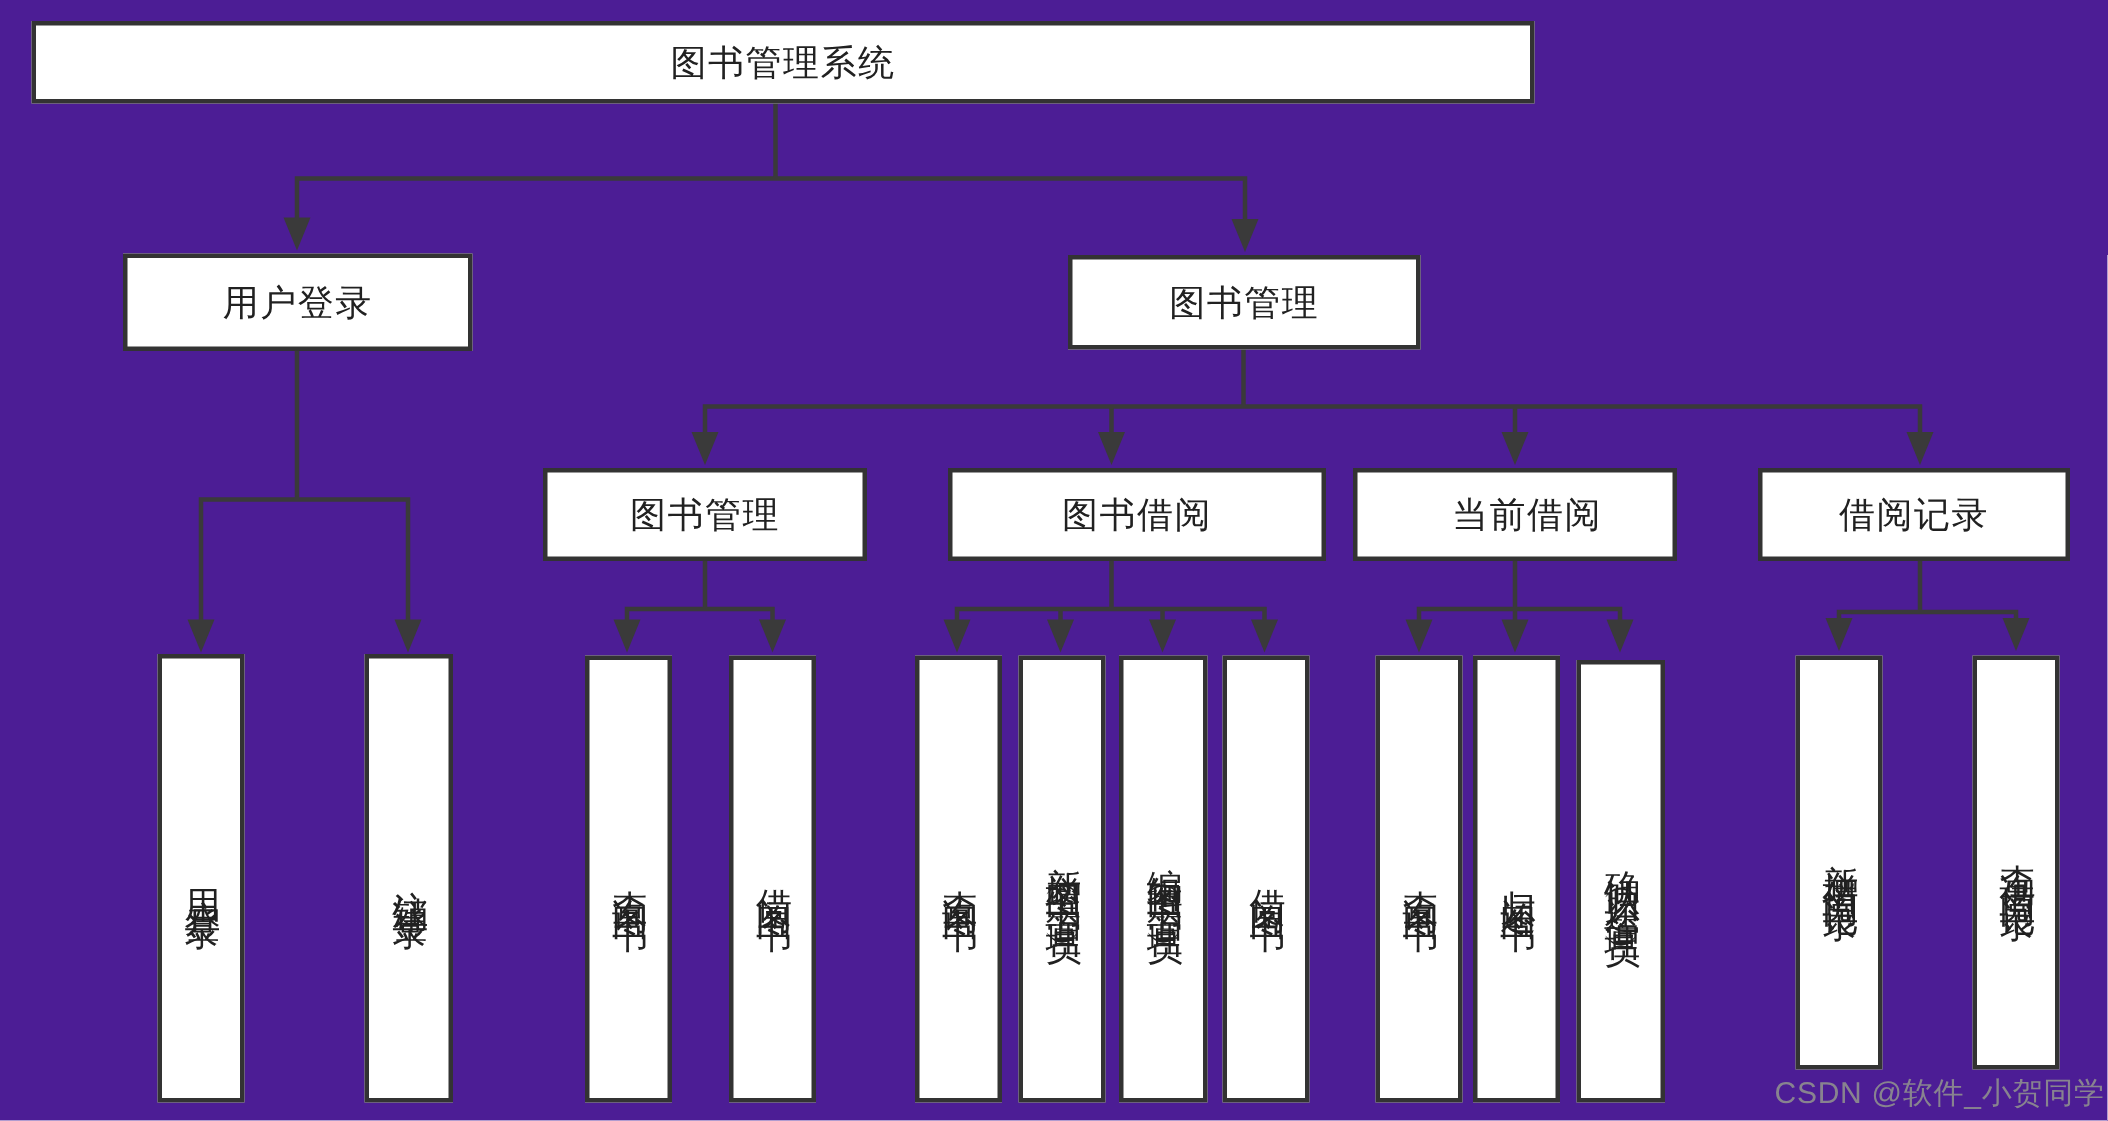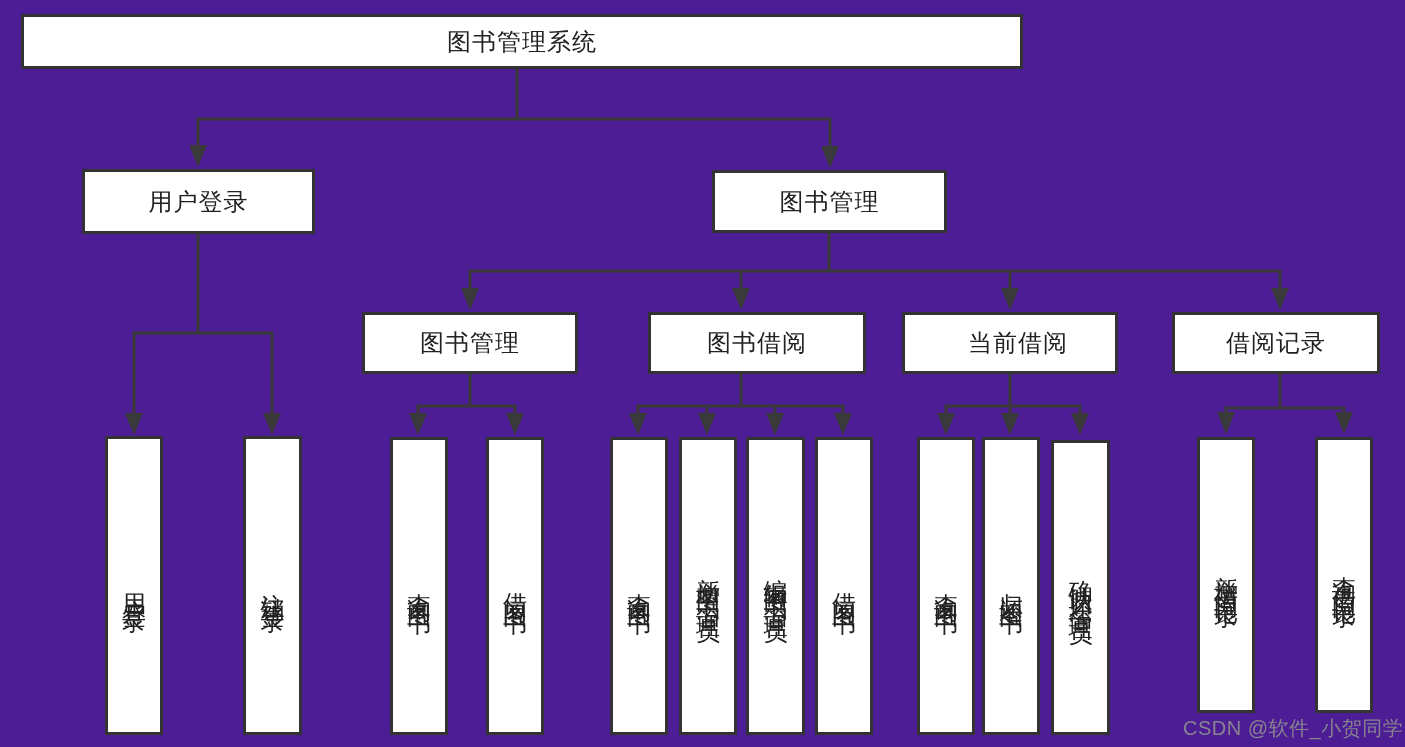--- a/index.html
+++ b/index.html
@@ -85,21 +85,21 @@
   <div class="node h" style="left:82px;top:169px;width:233px;height:65px;">
     <span>用户登录</span>
   </div>
   <div class="node h" style="left:712px;top:170px;width:235px;height:63px;">
     <span>图书管理</span>
   </div>
 
   <div class="node h" style="left:362px;top:312px;width:216px;height:62px;">
     <span>图书管理</span>
   </div>
-  <div class="node h" style="left:632px;top:312px;width:218px;height:62px;margin-left:16px;">
+  <div class="node h" style="left:632px;top:312px;width:252px;height:62px;">
     <span>图书借阅</span>
   </div>
   <div class="node h" style="left:902px;top:312px;width:216px;height:62px;padding-left:16px;">
     <span>当前借阅</span>
   </div>
   <div class="node h" style="left:1172px;top:312px;width:208px;height:62px;">
     <span>借阅记录</span>
   </div>
 
   <div class="node v" style="left:105px;top:436px;width:58px;height:299px;">

